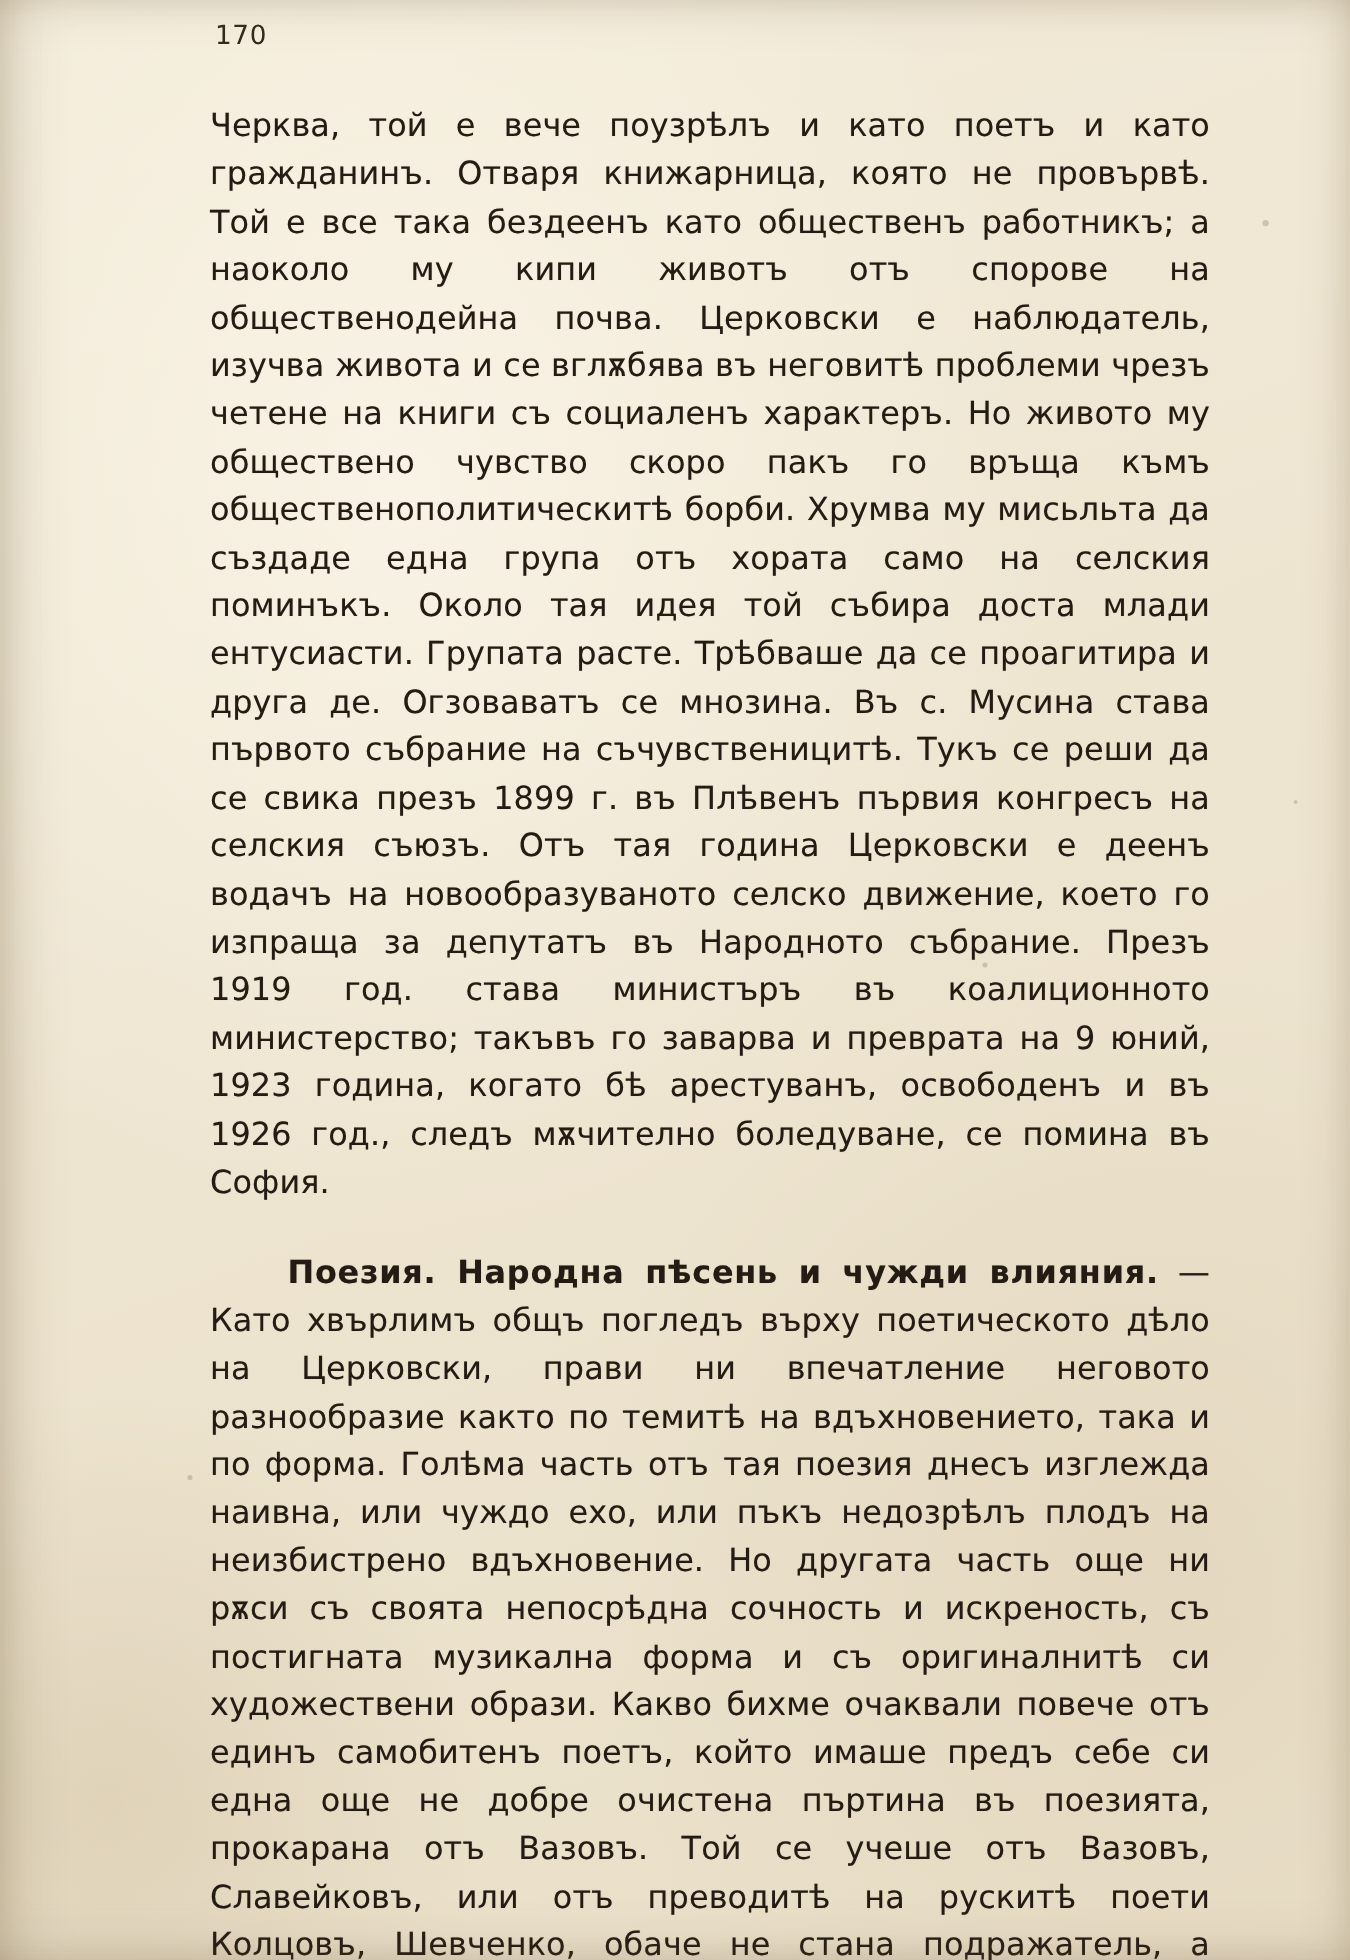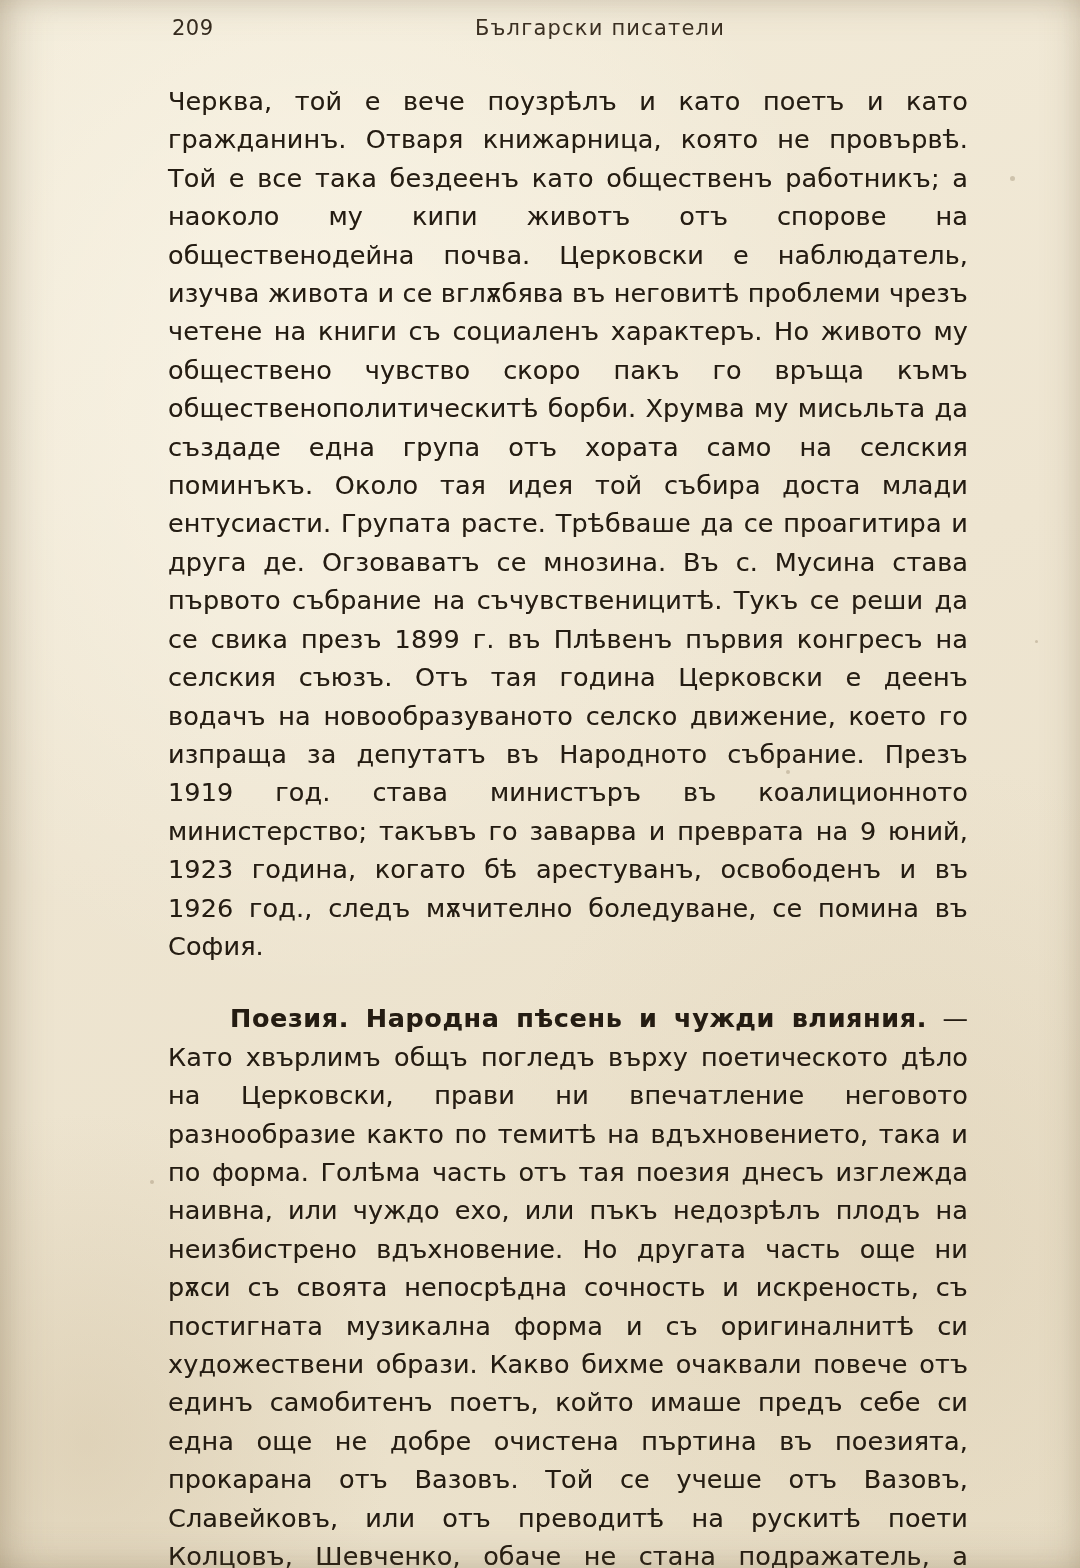--- a/index.html
+++ b/index.html
@@ -113,22 +113,21 @@
     pointer-events: none;
   }
 </style>
 </head>
 <body>
 
 <div class="page">
   <div class="paper-tint"></div>
 
   <div class="header">
-    <div class="folio">209</div>
-    <div class="running-head">Български писатели</div>
+    <div class="folio">170</div>
   </div>
 
   <div class="body-text">
     <p class="para first-block">Черква, той е вече поузрѣлъ и като поетъ и като гражданинъ. Отваря книжарница, която не провървѣ. Той е все така бездеенъ като общественъ работникъ; а наоколо му кипи животъ отъ спорове на общественодейна почва. Церковски е наблюдатель, изучва живота и се вглѫбява въ неговитѣ проблеми чрезъ четене на книги съ социаленъ характеръ. Но живото му обществено чувство скоро пакъ го връща къмъ общественополитическитѣ борби. Хрумва му мисьльта да създаде една група отъ хората само на селския поминъкъ. Около тая идея той събира доста млади ентусиасти. Групата расте. Трѣбваше да се проагитира и друга де. Огзоваватъ се мнозина. Въ с. Мусина става първото събрание на съчувственицитѣ. Тукъ се реши да се свика презъ 1899 г. въ Плѣвенъ първия конгресъ на селския съюзъ. Отъ тая година Церковски е деенъ водачъ на новообразуваното селско движение, което го изпраща за депутатъ въ Народното събрание. Презъ 1919 год. става министъръ въ коалиционното министерство; такъвъ го заварва и преврата на 9 юний, 1923 година, когато бѣ арестуванъ, освободенъ и въ 1926 год., следъ мѫчително боледуване, се помина въ София.</p>
     <p class="para section section-lead"><span class="section-title">Поезия. Народна пѣсень и чужди влияния.</span> <span>—</span> <span>Като хвърлимъ общъ погледъ върху поетическото дѣло на Церковски, прави ни впечатление неговото разнообразие както по темитѣ на вдъхновението, така и по форма. Голѣма часть отъ тая поезия днесъ изглежда наивна, или чуждо ехо, или пъкъ недозрѣлъ плодъ на неизбистрено вдъхновение. Но другата часть още ни рѫси съ своята непосрѣдна сочность и искреность, съ постигната музикална форма и съ оригиналнитѣ си художествени образи. Какво бихме очаквали повече отъ единъ самобитенъ поетъ, който имаше предъ себе си една още не добре очистена пъртина въ поезията, прокарана отъ Вазовъ. Той се учеше отъ Вазовъ, Славейковъ, или отъ преводитѣ на рускитѣ поети Колцовъ, Шевченко, обаче не стана подражатель, а намѣри своя форма и свой индивидуаленъ поетиченъ миръ. Най-здравиятъ щитъ срещу подражателството му стана народната пѣсень. Тя откърми въ него истинския поетъ и го направи близъкъ на народната душа, на народнитѣ художествени форми и поетични съзерцания. Той въ об-</span></p>
   </div>
 
   <div class="speck" style="left:1010px; top:176px; width:5px; height:5px;"></div>
   <div class="speck" style="left:786px; top:770px; width:4px; height:4px;"></div>
   <div class="speck" style="left:150px; top:1180px; width:4px; height:4px;"></div>

